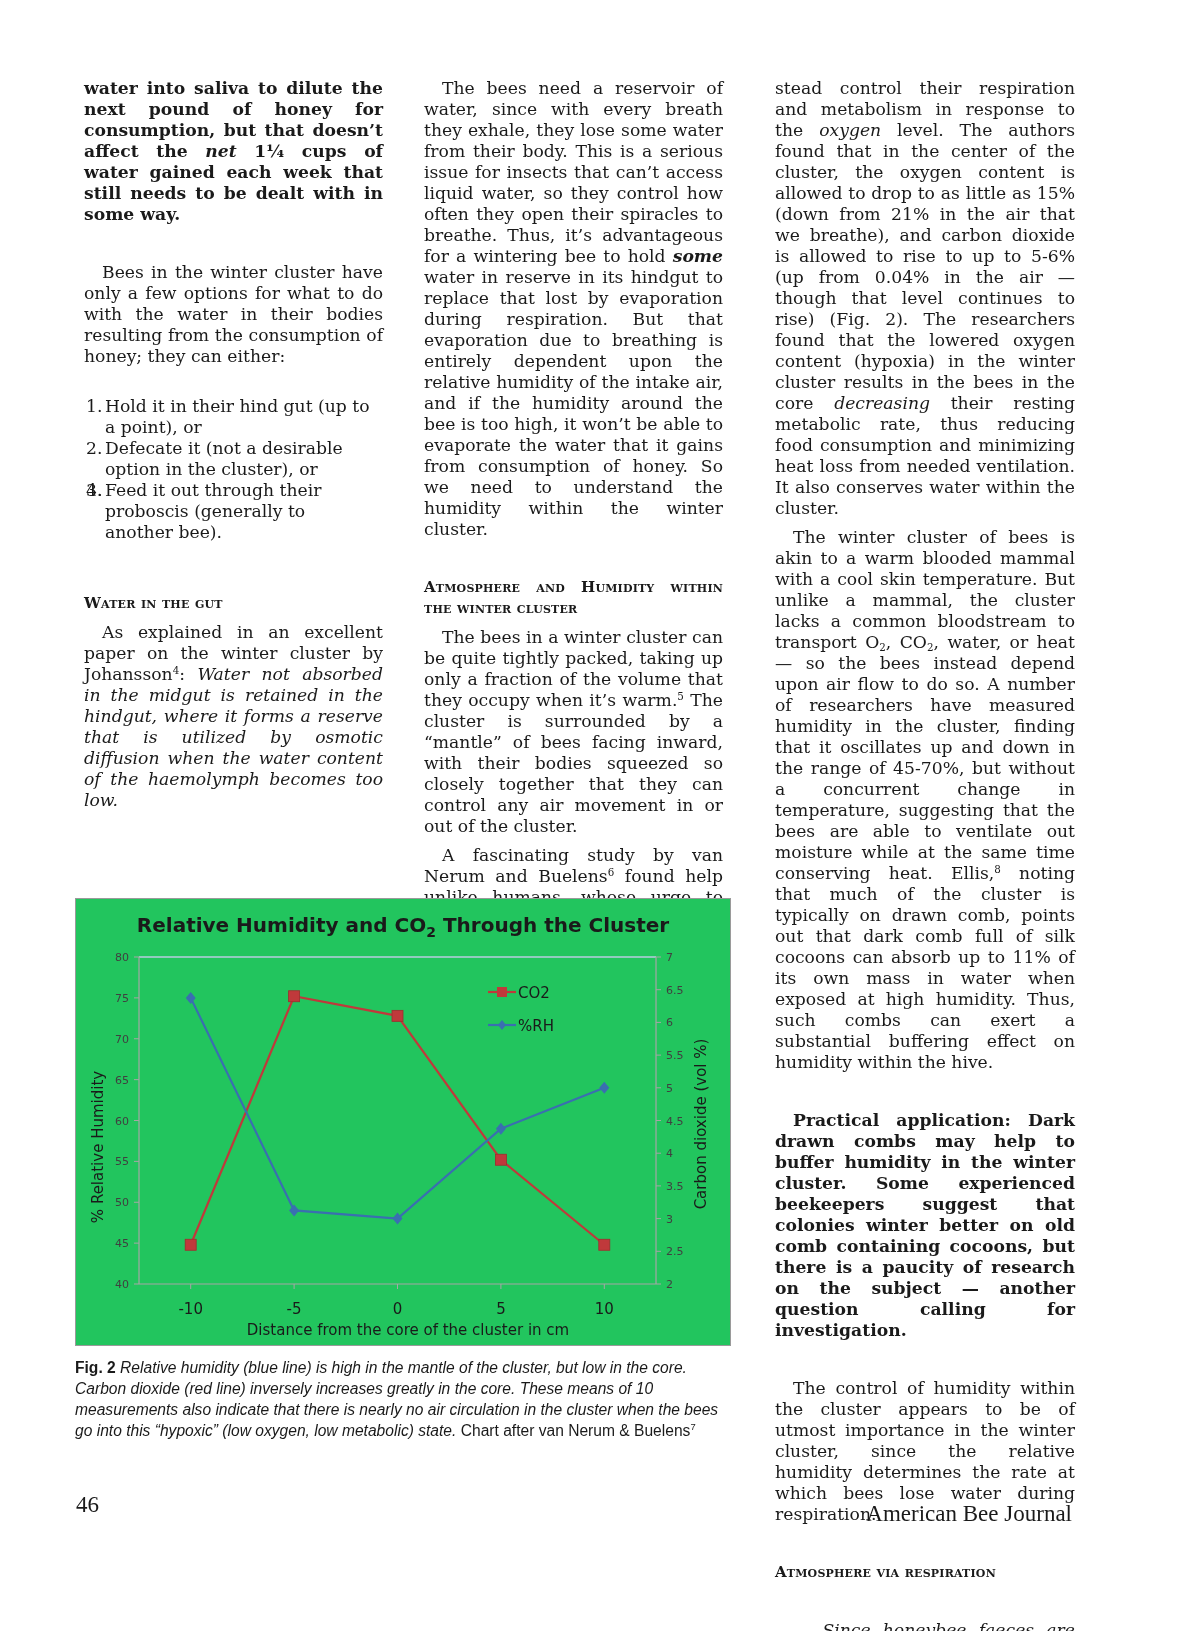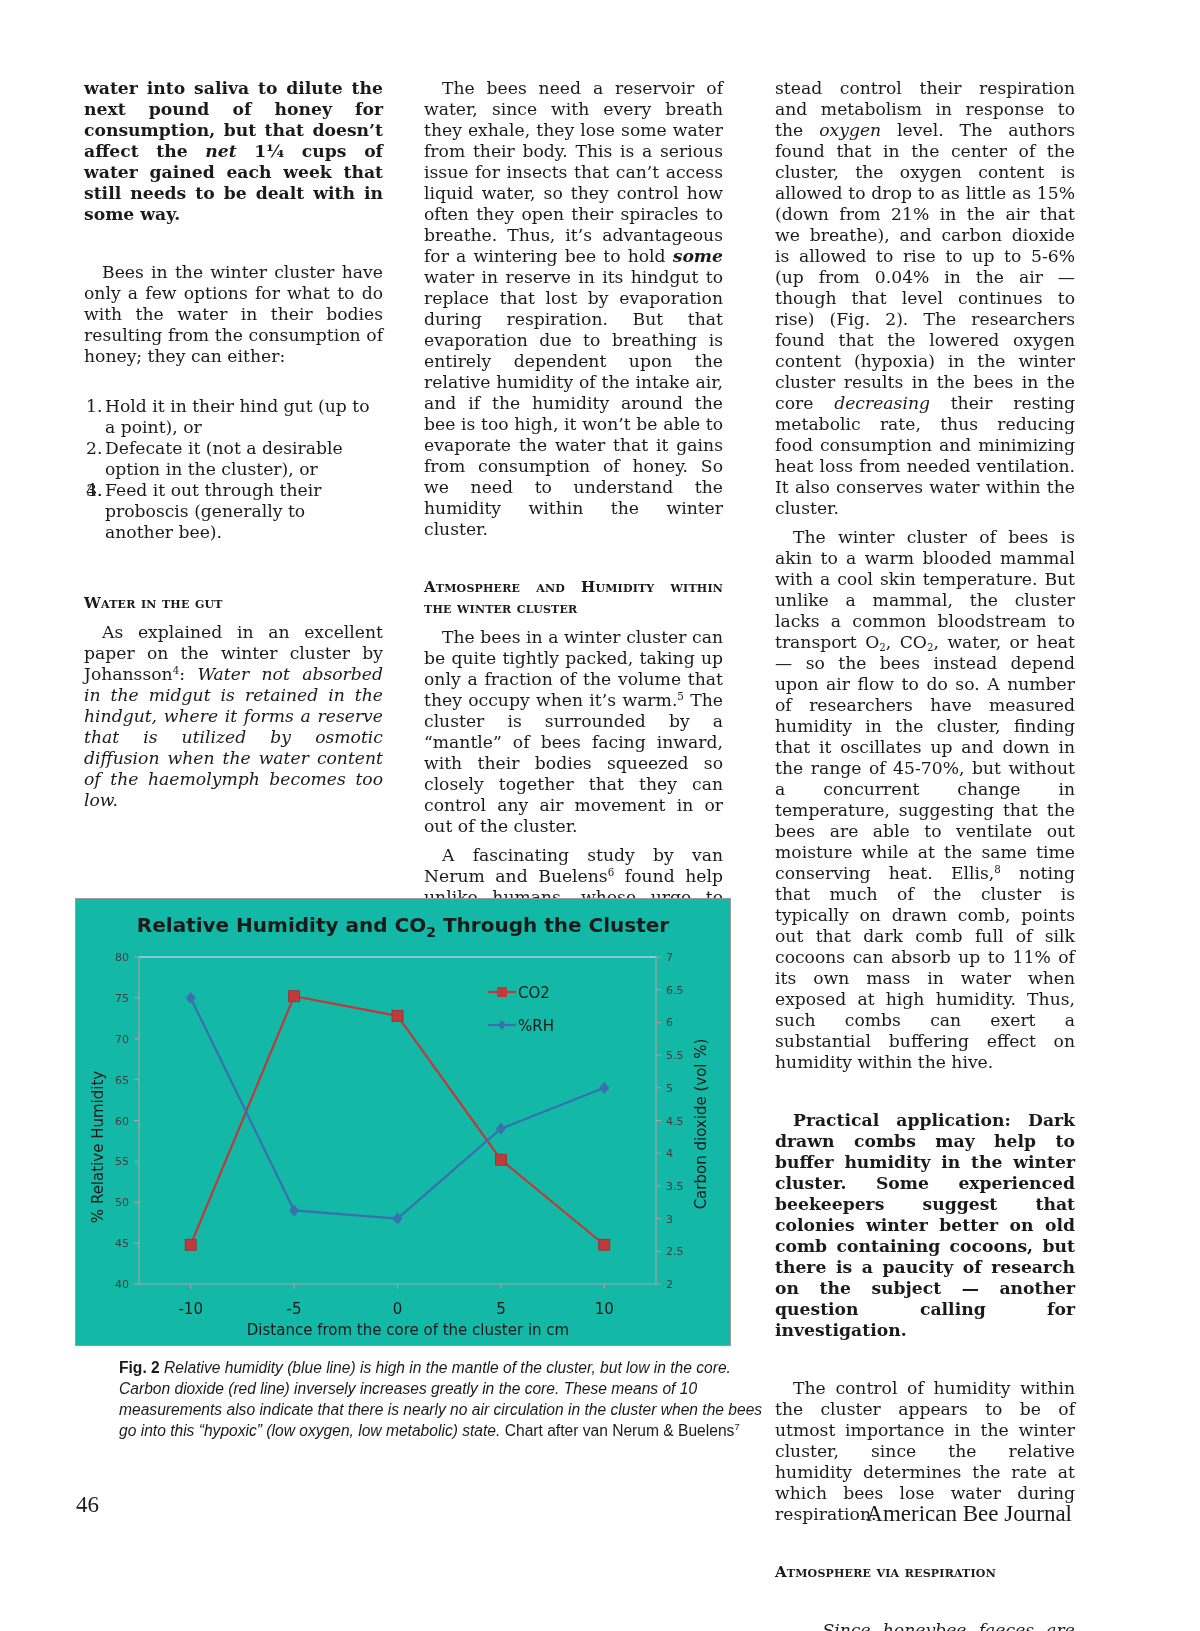--- a/index.html
+++ b/index.html
@@ -20,23 +20,23 @@
   sub { font-size: 60%; vertical-align: -3px; line-height: 0; }
   sup { font-size: 60%; vertical-align: 6px; line-height: 0; }
 
   ol.opts { list-style: none; padding-left: 10px; margin: 0; }
   ol.opts li { position: relative; padding-left: 19px; text-align: left; width: 285px; }
   ol.opts li .num { position: absolute; left: 0; top: 0; }
 
   .quote-italic { font-style: italic; }
 
   
-  .figure { position: absolute; left: 75px; top: 898px; width: 656px; height: 448px; border: 1.5px solid #9a9a9a; background: #14b8a6; }
+  .figure { position: absolute; left: 75px; top: 898px; width: 656px; height: 448px; border: 1.5px solid #9a9a9a; background: #22c55e; }
   .figure svg { display: block; }
-  .caption { position: absolute; left: 75px; top: 1357px; width: 660px; font-family: "Liberation Sans", "DejaVu Sans", sans-serif; font-size: 15.6px; line-height: 21px; color: #1a1a1a; margin-left: 44px; }
+  .caption { position: absolute; left: 75px; top: 1357px; width: 660px; font-family: "Liberation Sans", "DejaVu Sans", sans-serif; font-size: 15.6px; line-height: 21px; color: #1a1a1a; }
   .caption .fig-label { font-weight: bold; font-style: normal; }
   .caption .fig-body { font-style: italic; }
 
   .footer-page { position: absolute; left: 76px; top: 1492px; font-size: 23px; font-family: "Liberation Serif", "DejaVu Serif", serif; }
   .footer-journal { position: absolute; right: 128px; top: 1492px; font-size: 23px; font-family: "Liberation Serif", "DejaVu Serif", serif; margin-top: 9px; }
 </style>
 </head>
 <body>
 
 <div class="col col1">

